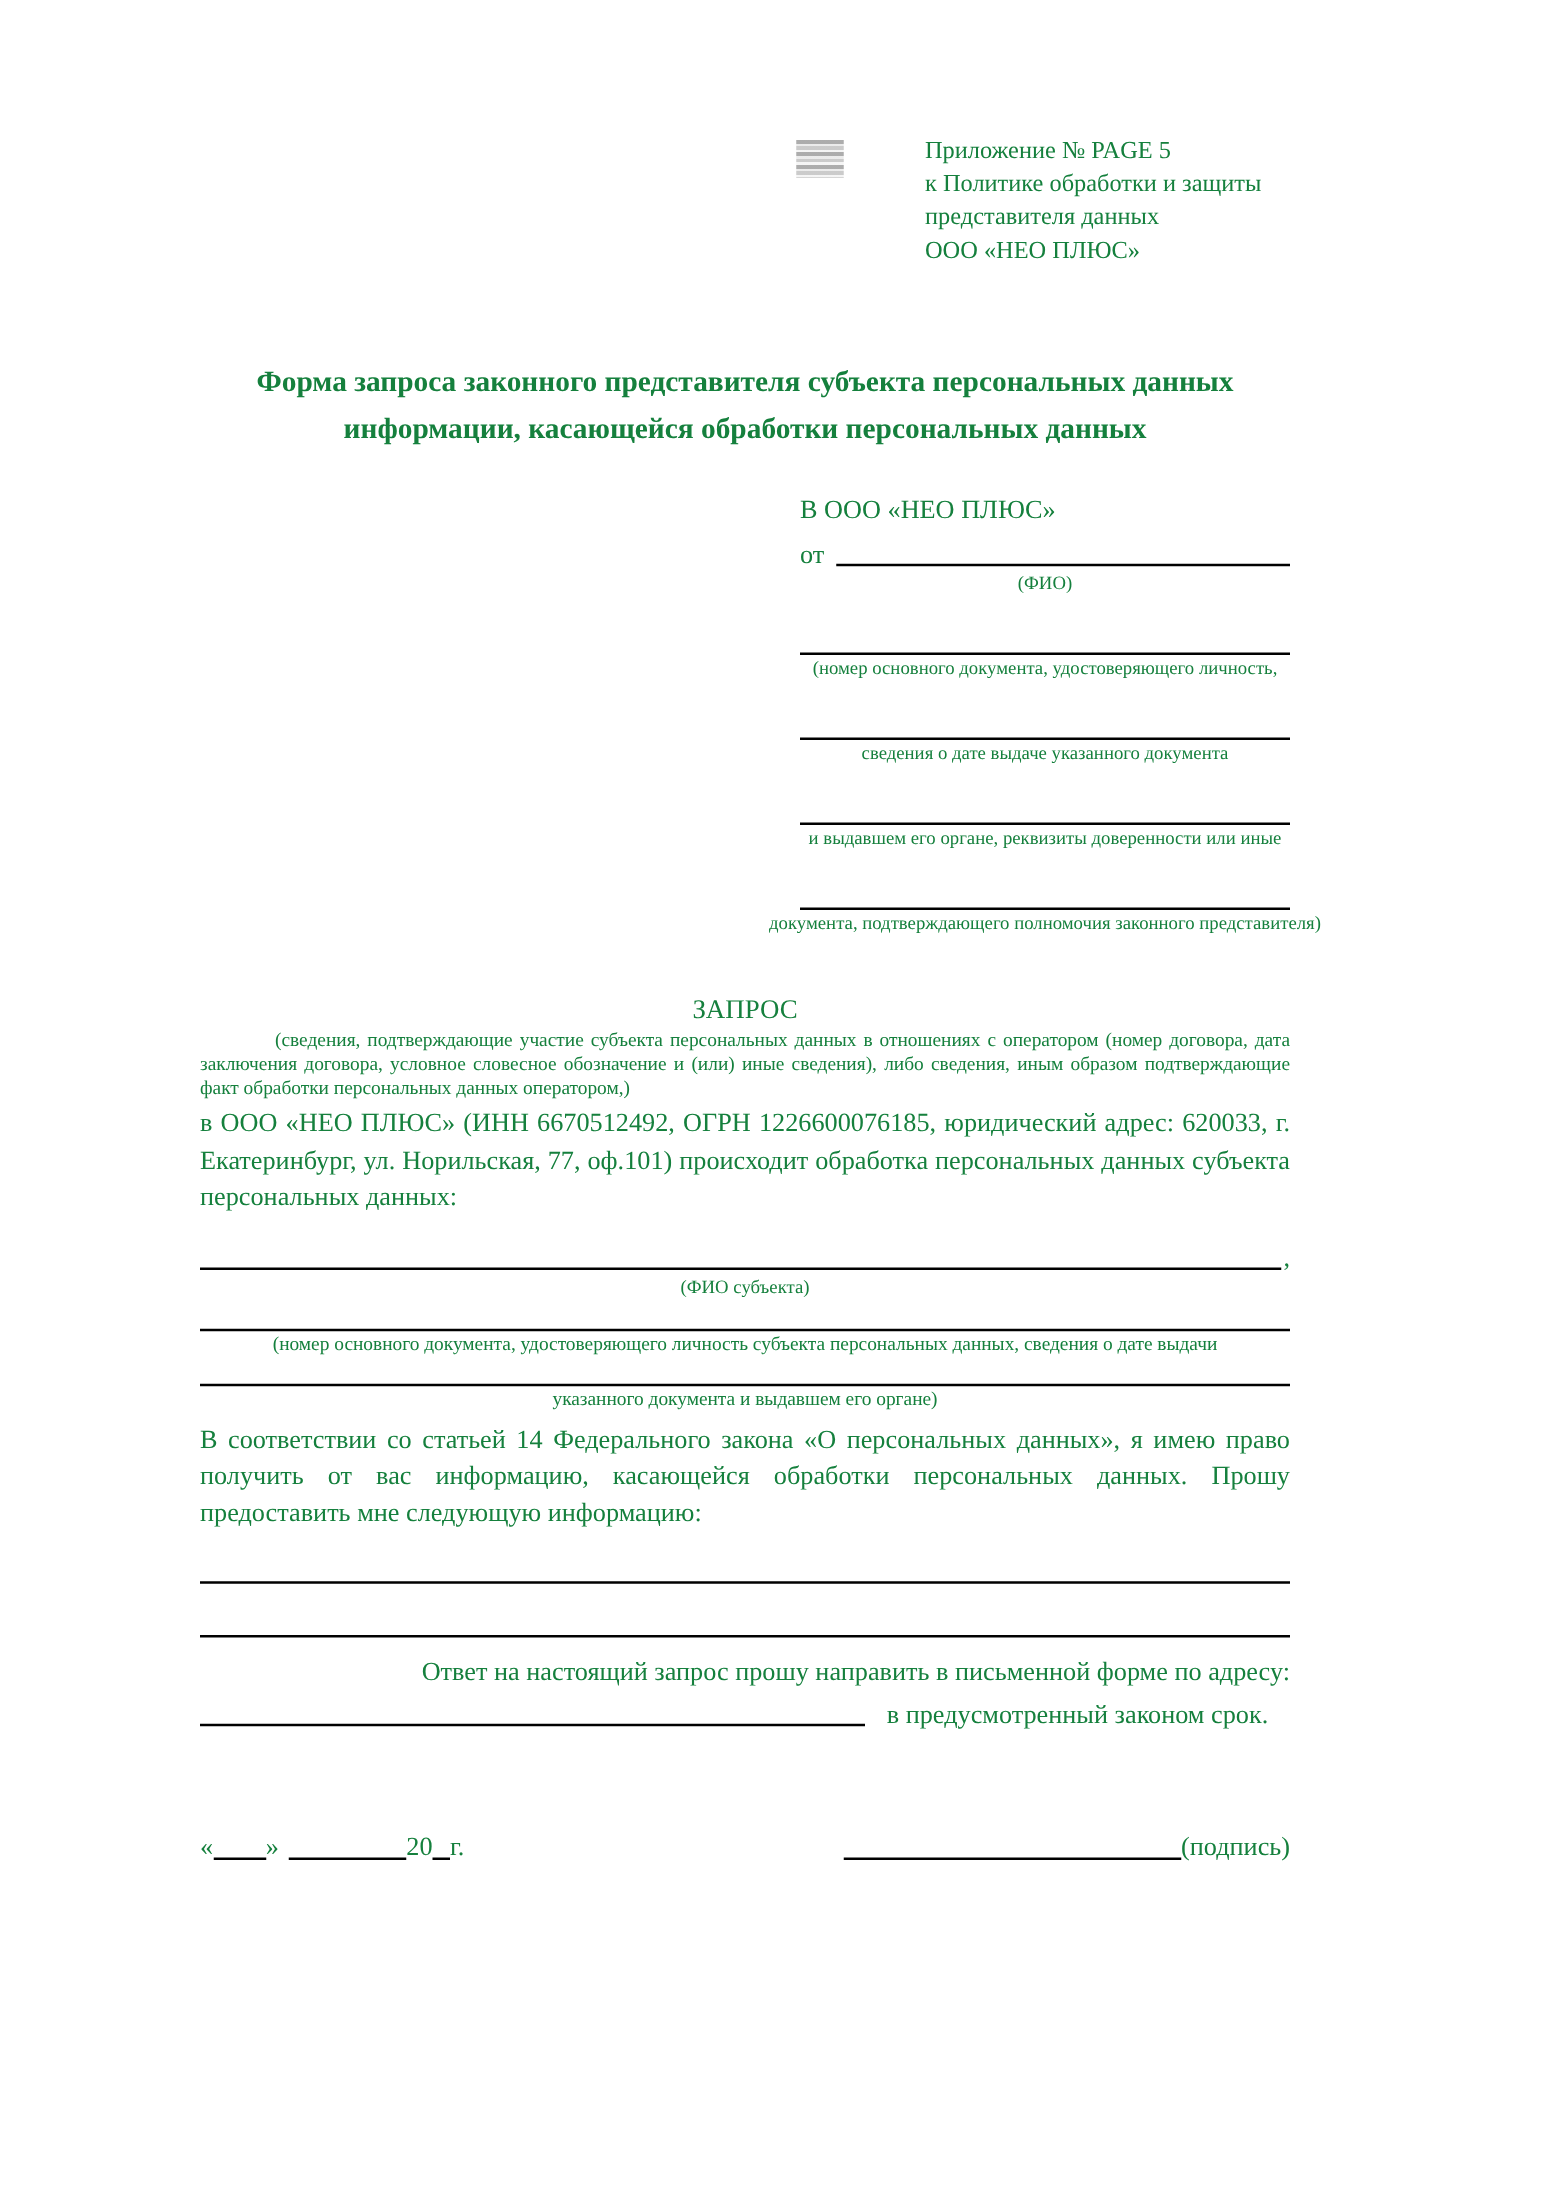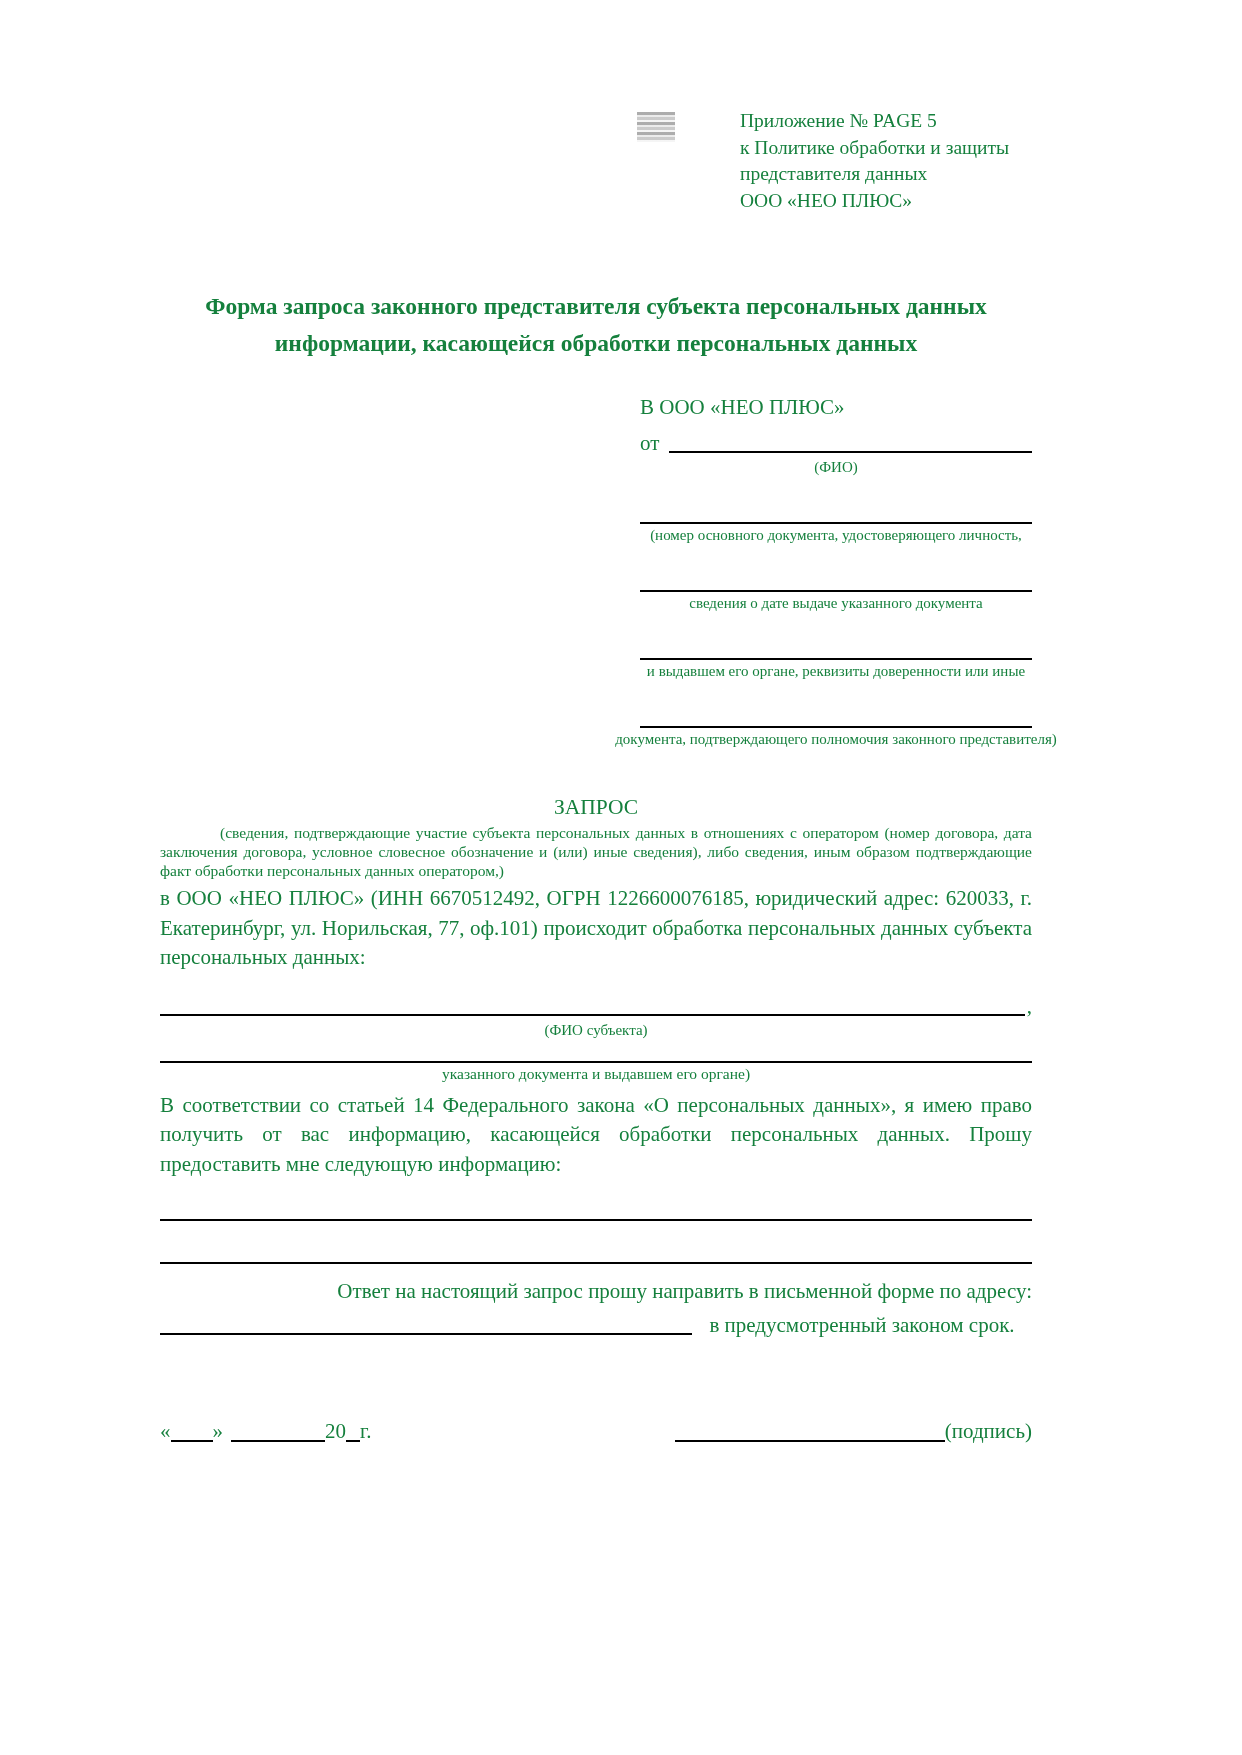--- a/index.html
+++ b/index.html
@@ -119,20 +119,24 @@
     <div class="fineprint">(сведения, подтверждающие участие субъекта персональных данных в отношениях с оператором (номер договора, дата заключения договора, условное словесное обозначение и (или) иные сведения), либо сведения, иным образом подтверждающие факт обработки персональных данных оператором,)</div>
 
     <div class="para op-para">в ООО «НЕО ПЛЮС» (ИНН 6670512492, ОГРН 1226600076185, юридический адрес: 620033, г. Екатеринбург, ул. Норильская, 77, оф.101)  происходит обработка персональных данных субъекта персональных данных:</div>
 
     <div class="blankrow" style="margin-top:16px;">
       <span class="fill"></span>
       <span class="after">,</span>
     </div>
     <div class="cap">(ФИО субъекта)</div>
 
+    <div class="ugroup" style="margin-top:24px;">
+      <div class="uline"></div>
+      <div class="cap" style="font-size:15.5px;">(номер основного документа, удостоверяющего личность субъекта персональных данных, сведения о дате выдачи</div>
+    </div>
 
     <div class="ugroup" style="margin-top:22px;">
       <div class="uline"></div>
       <div class="cap" style="font-size:15.5px;">указанного документа и выдавшем его органе)</div>
     </div>
 
     <div class="para law-para">В соответствии со статьей 14 Федерального закона «О персональных данных», я имею право получить от вас информацию, касающейся обработки персональных данных. Прошу предоставить мне следующую информацию:</div>
 
     <div class="uline blank1"></div>
     <div class="uline blank2"></div>

